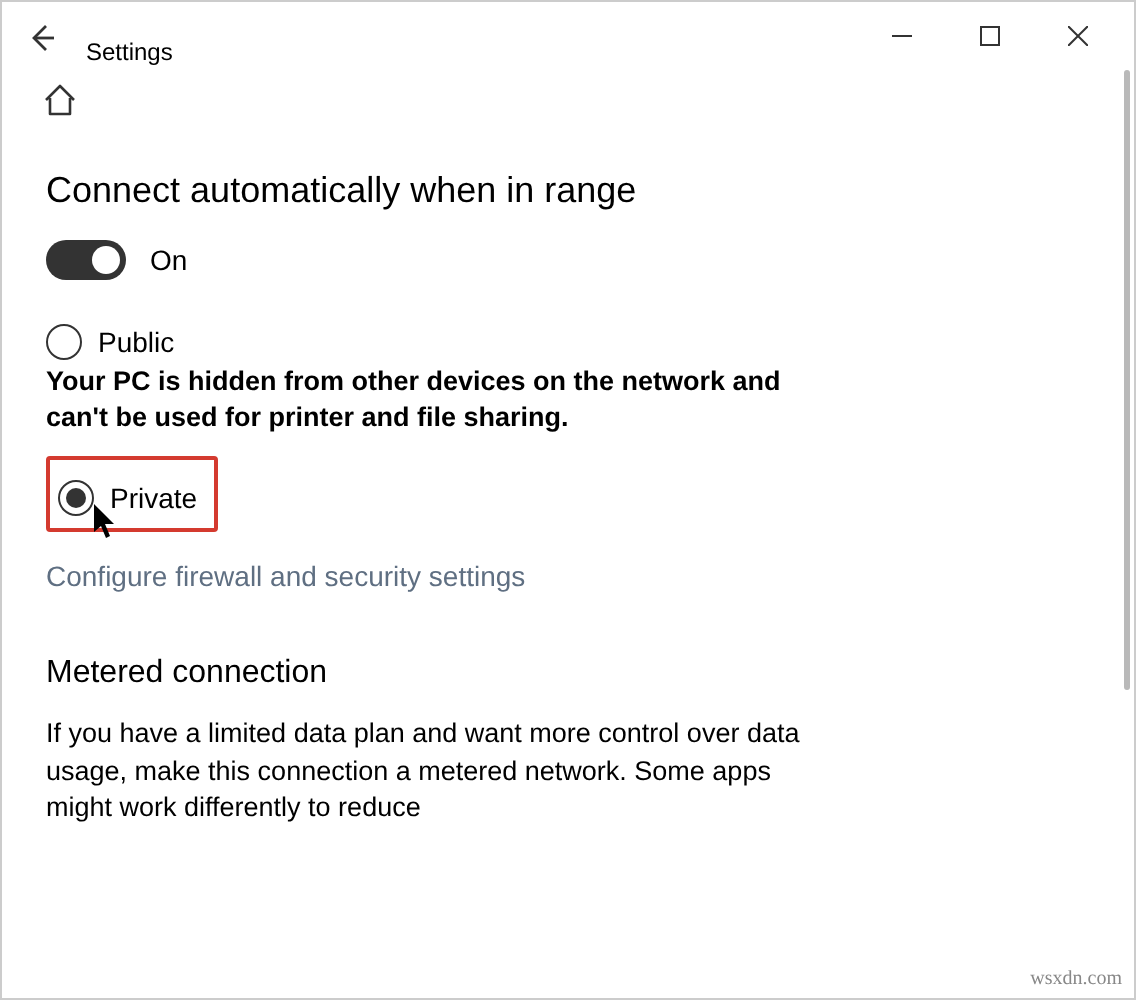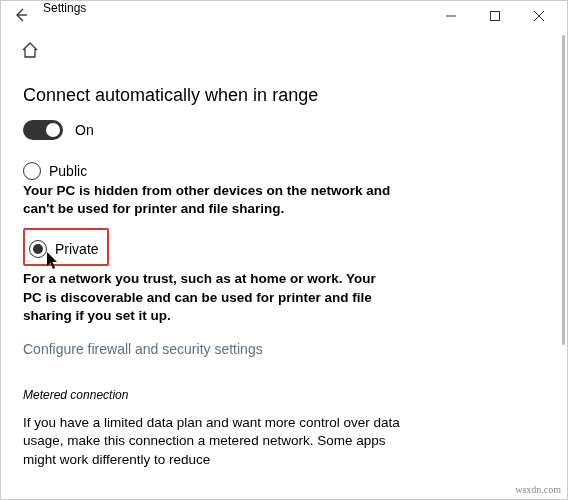--- a/index.html
+++ b/index.html
@@ -1,18 +1,18 @@
 <!DOCTYPE html>
 <html><head>
 <meta charset="utf-8">
 <style>
 * { box-sizing: border-box; margin: 0; padding: 0; }
 html, body { width: 568px; height: 500px; overflow: hidden; font-family: 'Segoe UI', Arial, sans-serif; background: #fff; color: #000; }
 .window { position: relative; width: 568px; height: 500px; border: 1px solid #ccc; }
-.titlebar { display: flex; align-items: flex-start; height: 32px; padding: 0 6px; }
+.titlebar { display: flex; align-items: flex-end; height: 32px; padding: 0 6px; }
 .back-btn { width: 28px; height: 28px; display: flex; align-items: center; justify-content: center; cursor: pointer; }
 .title-text { font-size: 12px; margin-left: 8px; }
 .win-controls { margin-left: auto; display: flex; gap: 0; }
 .win-btn { width: 44px; height: 30px; display: flex; align-items: center; justify-content: center; cursor: pointer; }
 .header { display: flex; align-items: center; padding: 6px 18px 14px 18px; }
 .home-btn { width: 22px; height: 22px; display: flex; align-items: center; justify-content: center; cursor: pointer; margin-right: 12px; }
 .page-title { font-size: 26px; font-weight: 400; letter-spacing: 0.5px; }
 .content { padding: 0 22px; position: relative; height: calc(500px - 32px - 50px); overflow: hidden; }
 .section-heading { font-size: 18px; font-weight: 400; margin-top: 10px; margin-bottom: 14px; }
 .toggle-row { display: flex; align-items: center; margin-bottom: 22px; }
@@ -21,21 +21,21 @@
 .toggle-label { font-size: 14px; }
 .radio-group { margin-bottom: 8px; }
 .radio-row { display: flex; align-items: center; margin-top: 6px; cursor: pointer; }
 .radio-outer { width: 18px; height: 18px; border: 1.5px solid #333; border-radius: 50%; display: flex; align-items: center; justify-content: center; margin-right: 8px; flex-shrink: 0; }
 .radio-inner { width: 10px; height: 10px; border-radius: 50%; background: #333; }
 .radio-label { font-size: 14px; }
 .radio-desc { font-size: 13.5px; color: #000; margin: 2px 0 10px 0; line-height: 1.35; max-width: 370px; font-weight: bold; }
 .private-box { border: 2.5px solid #d43a2f; border-radius: 2px; padding: 4px 8px 6px 4px; display: inline-block; position: relative; }
 .cursor { position: absolute; left: 22px; top: 22px; }
 .link { color: #5f6f82; font-size: 14px; cursor: pointer; margin-top: 6px; display: inline-block; }
-.metered-heading { font-size: 12px; font-weight: 400; margin-top: 30px; margin-bottom: 12px; font-style: italic; }
+.metered-heading { font-size: 16px; font-weight: 400; margin-top: 30px; margin-bottom: 12px; }
 .metered-desc { font-size: 13.5px; line-height: 1.35; max-width: 390px; }
 .scrollbar { position: absolute; right: 2px; top: 34px; width: 3px; height: 310px; background: #b9b9b9; border-radius: 2px; }
 .watermark { position: absolute; right: 6px; bottom: 4px; font-size: 10px; color: #888; font-family: Liberation Serif, serif; }
 svg { display: block; }
 </style>
 </head>
 <body>
 
 <div class="window">
 
@@ -99,21 +99,20 @@
         <div class="radio-row">
           <div class="radio-outer">
             <div class="radio-inner"></div>
           </div>
           <div class="radio-label">Private</div>
         </div>
         <svg class="cursor" width="14" height="18" viewBox="0 0 14 18">
             <path d="M0 0 L0 14 L3.5 11 L6 17 L8 16 L5.5 10 L10 10 Z" fill="#000"></path>
           </svg>
       </div>
-      <div class="radio-desc" style="margin-top:4px">For a network you trust, such as at home or work. Your PC is discoverable and can be used for printer and file sharing if you set it up.</div>
     </div>
 
     <div class="link">Configure firewall and security settings</div>
 
     <div class="metered-heading">Metered connection</div>
     <div class="metered-desc">If you have a limited data plan and want more control over data usage, make this connection a metered network. Some apps might work differently to reduce</div>
 
   </div>
 
   <div class="scrollbar"></div>

